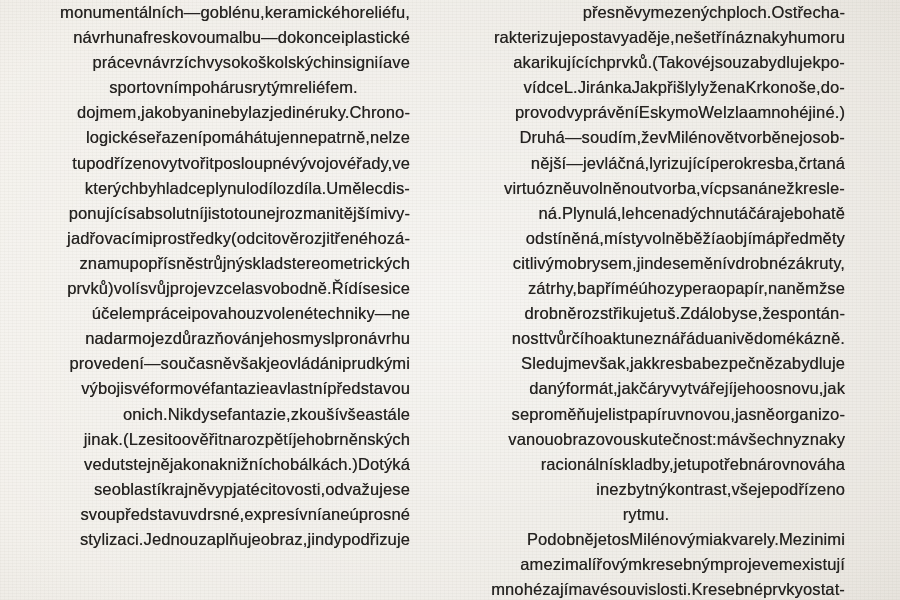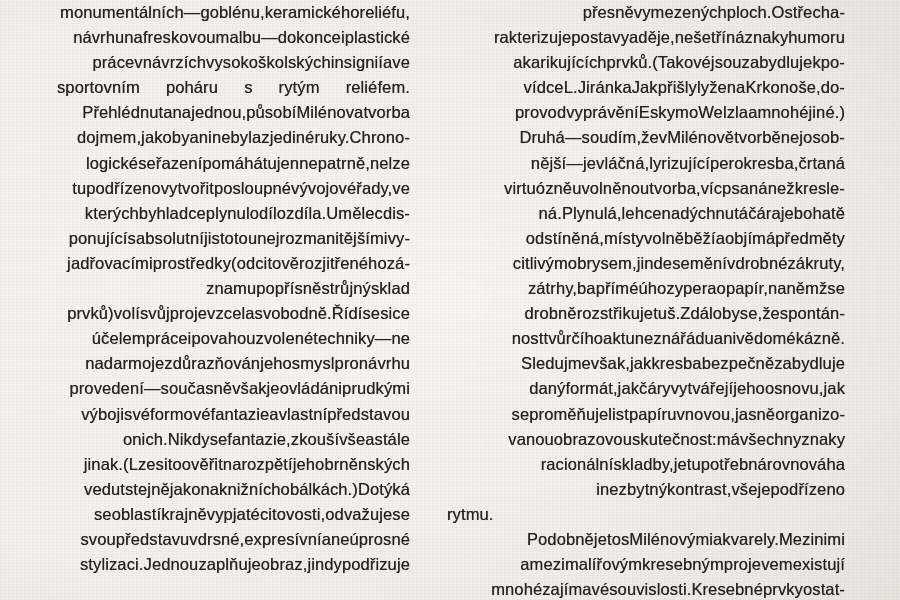--- a/index.html
+++ b/index.html
@@ -76,21 +76,21 @@
   
   .line {
     display: flex;
     justify-content: flex-end;
     white-space: pre;
     height: 25.1px;
     line-height: 25.1px;
     overflow: hidden;
   }
   .line.flush {
-    justify-content: space-between;
+    justify-content: center;
   }
   .line > span {
     display: inline-block;
   }
 
   
   .para, .line {
     text-shadow:
       0 0 0.6px rgba(36,34,32,0.55),
       0.3px 0 0.7px rgba(60,56,50,0.28);
@@ -108,28 +108,27 @@
   <div id="columns">
 
     <div class="column" id="col-left">
         <div class="para">
           <div class="line"><span>monumentálních</span><span>—</span><span>goblénu,</span><span>keramického</span><span>reliéfu,</span></div>
           <div class="line"><span>návrhu</span><span>na</span><span>freskovou</span><span>malbu</span><span>—</span><span>dokonce</span><span>i</span><span>plastické</span></div>
           <div class="line"><span>práce</span><span>v</span><span>návrzích</span><span>vysokoškolských</span><span>insignií</span><span>a</span><span>ve</span></div>
           <div class="line flush"><span>sportovním</span><span>poháru</span><span>s</span><span>rytým</span><span>reliéfem.</span></div>
         </div>
         <div class="para">
-          <div class="line"><span>Přehlédnuta</span><span>najednou,</span><span>působí</span><span>Milénova</span><span>tvorba</span></div>
           <div class="line"><span>dojmem,</span><span>jako</span><span>by</span><span>ani</span><span>nebyla</span><span>z</span><span>jediné</span><span>ruky.</span><span>Chrono-</span></div>
           <div class="line"><span>logické</span><span>seřazení</span><span>pomáhá</span><span>tu</span><span>jen</span><span>nepatrně,</span><span>nelze</span></div>
           <div class="line"><span>tu</span><span>podřízeno</span><span>vytvořit</span><span>posloupné</span><span>vývojové</span><span>řady,</span><span>ve</span></div>
           <div class="line"><span>kterých</span><span>by</span><span>hladce</span><span>plynulo</span><span>dílo</span><span>z</span><span>díla.</span><span>Umělec</span><span>dis-</span></div>
           <div class="line"><span>ponující</span><span>s</span><span>absolutní</span><span>jistotou</span><span>nejrozmanitějšími</span><span>vy-</span></div>
           <div class="line"><span>jadřovacími</span><span>prostředky</span><span>(od</span><span>citově</span><span>rozjitřeného</span><span>zá-</span></div>
-          <div class="line"><span>znamu</span><span>po</span><span>přísně</span><span>strůjný</span><span>sklad</span></div>
+          <div class="line"><span>znamu</span><span>po</span><span>přísně</span><span>strůjný</span><span>sklad</span><span>stereometrických</span></div>
           <div class="line"><span>prvků)</span><span>volí</span><span>svůj</span><span>projev</span><span>zcela</span><span>svobodně.</span><span>Řídí</span><span>se</span><span>sice</span></div>
           <div class="line"><span>účelem</span><span>práce</span><span>i</span><span>povahou</span><span>zvolené</span><span>techniky</span><span>—</span><span>ne</span></div>
           <div class="line"><span>nadarmo</span><span>je</span><span>zdůrazňován</span><span>jeho</span><span>smysl</span><span>pro</span><span>návrhu</span></div>
           <div class="line"><span>provedení</span><span>—</span><span>současně</span><span>však</span><span>je</span><span>ovládán</span><span>i</span><span>prudkými</span></div>
           <div class="line"><span>výboji</span><span>své</span><span>formové</span><span>fantazie</span><span>a</span><span>vlastní</span><span>představou</span></div>
           <div class="line"><span>o</span><span>nich.</span><span>Nikdy</span><span>se</span><span>fantazie,</span><span>zkouší</span><span>vše</span><span>a</span><span>stále</span></div>
           <div class="line"><span>jinak.</span><span>(Lze</span><span>si</span><span>to</span><span>ověřit</span><span>na</span><span>rozpětí</span><span>jeho</span><span>brněnských</span></div>
           <div class="line"><span>vedut</span><span>stejně</span><span>jako</span><span>na</span><span>knižních</span><span>obálkách.)</span><span>Dotýká</span></div>
           <div class="line"><span>se</span><span>oblastí</span><span>krajně</span><span>vypjaté</span><span>citovosti,</span><span>odvažuje</span><span>se</span></div>
           <div class="line"><span>svou</span><span>představu</span><span>v</span><span>drsné,</span><span>expresívní</span><span>a</span><span>neúprosné</span></div>

